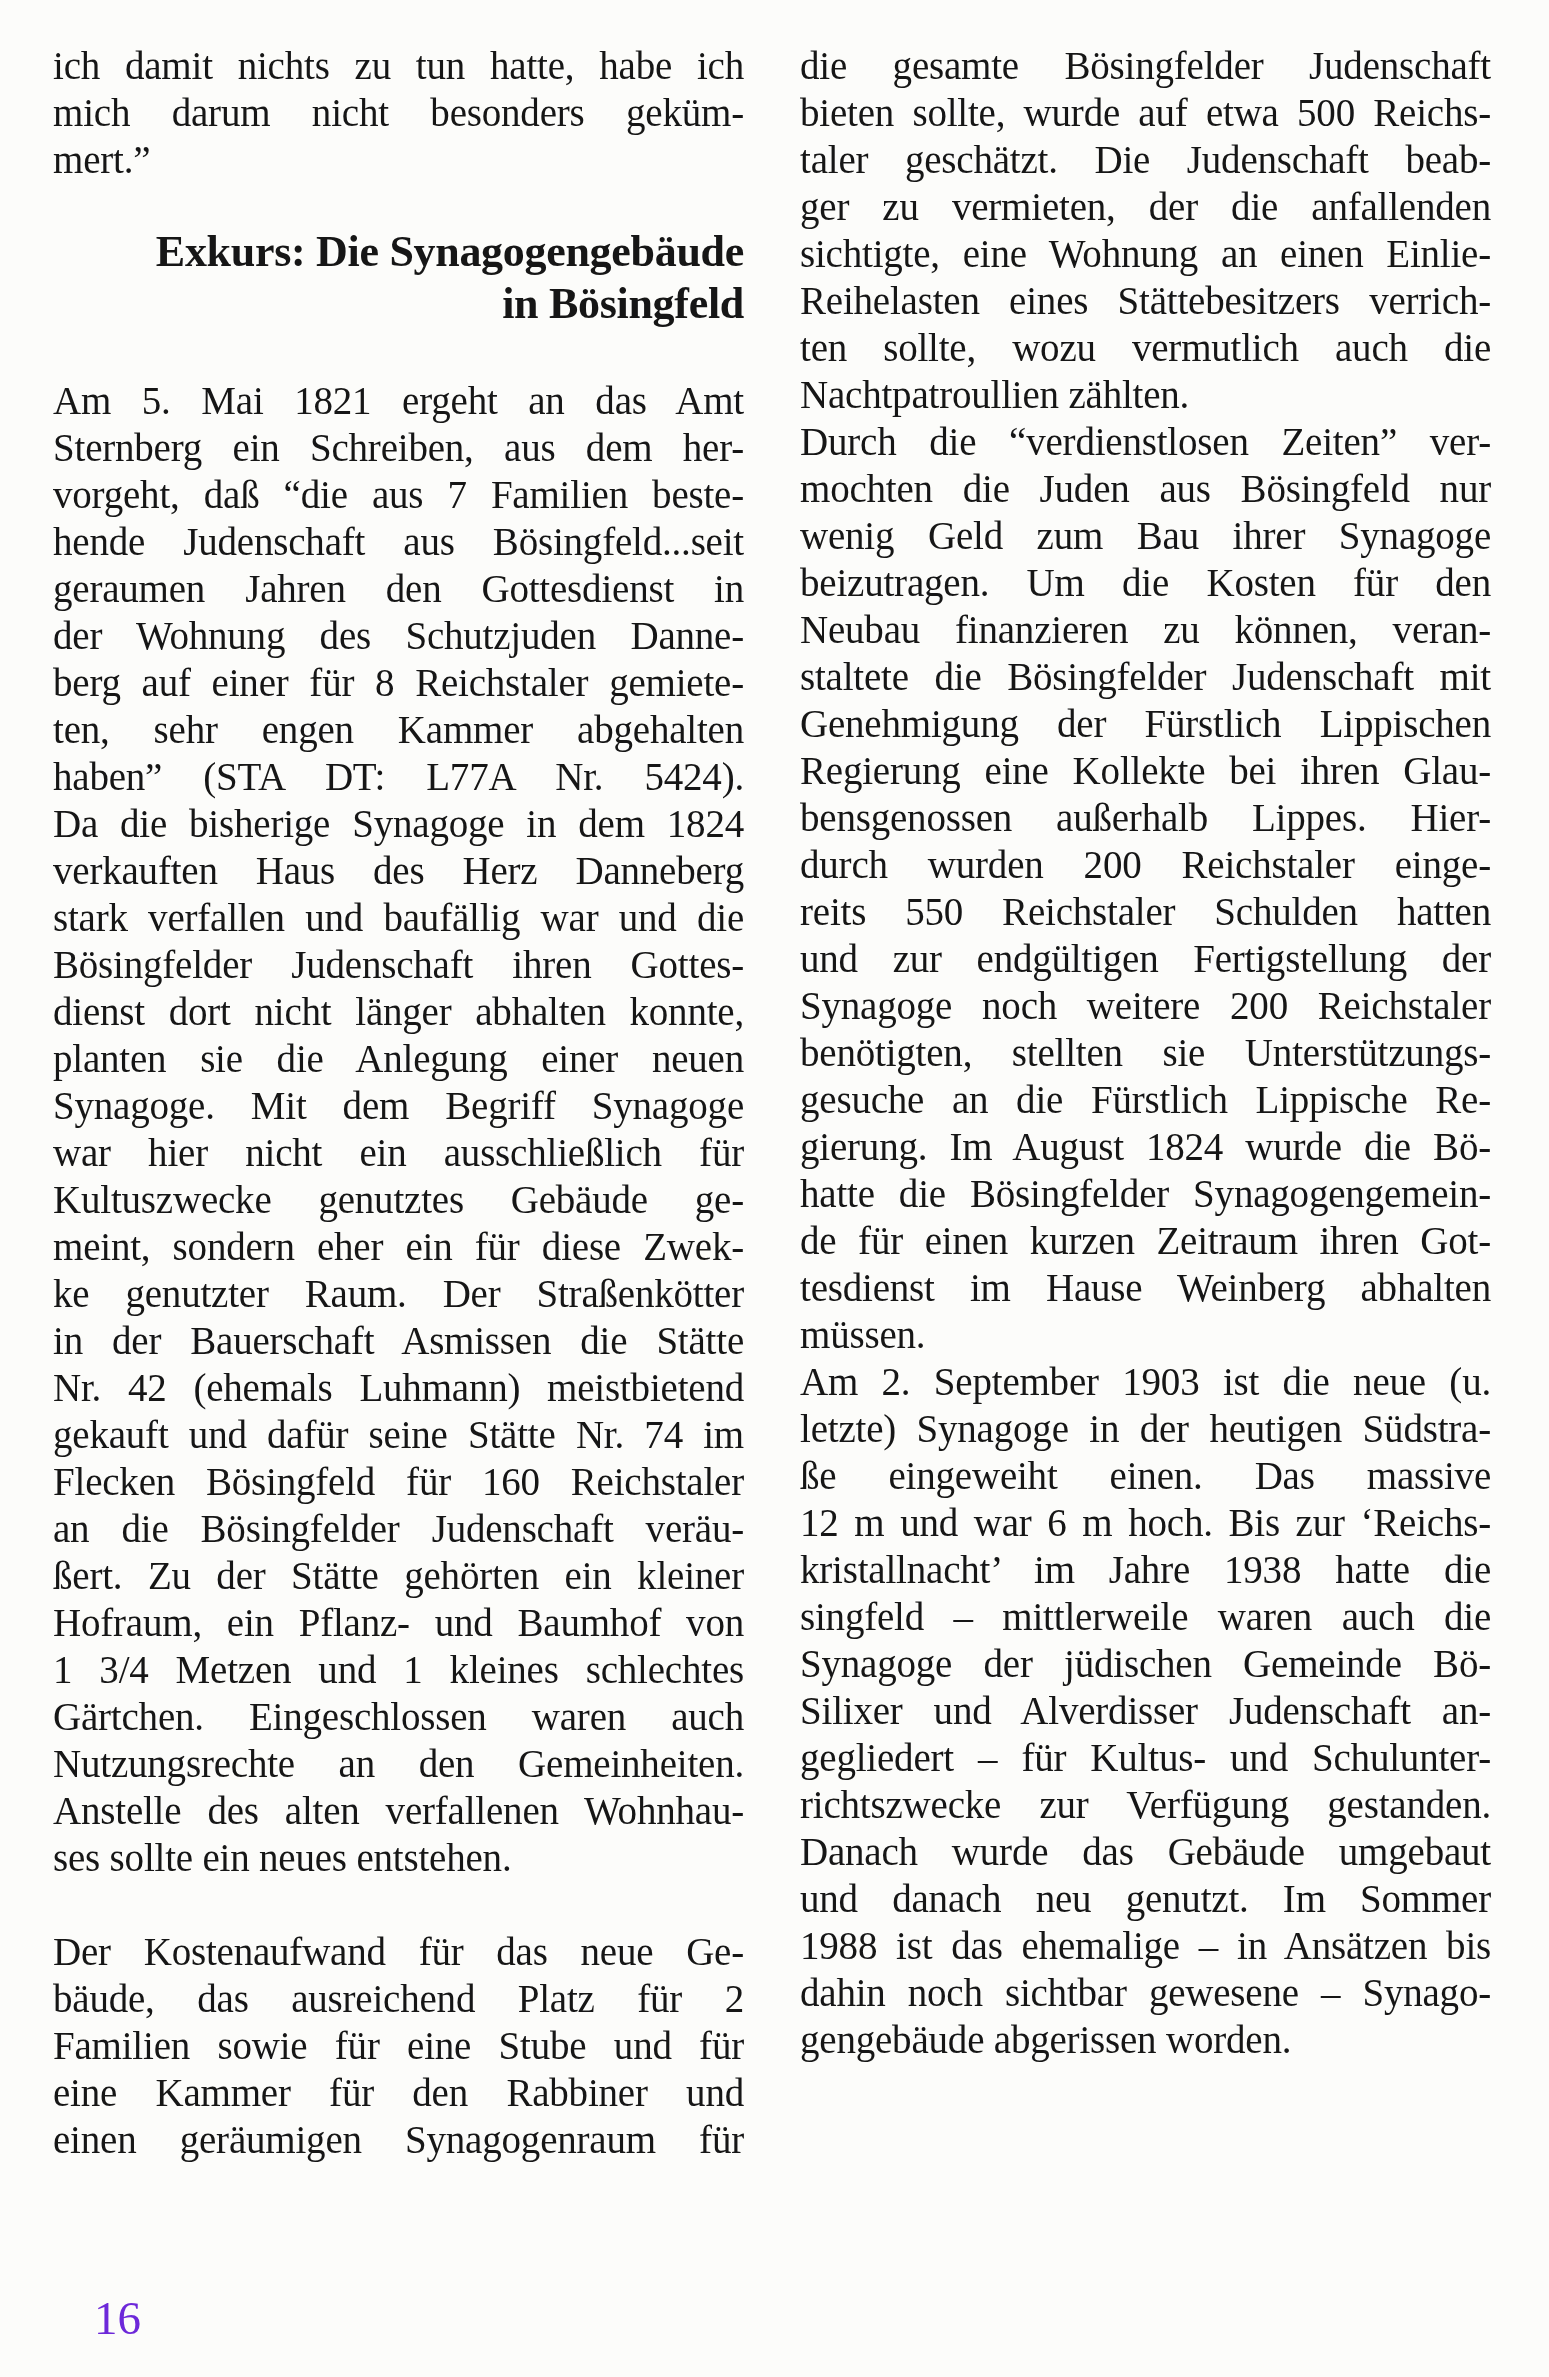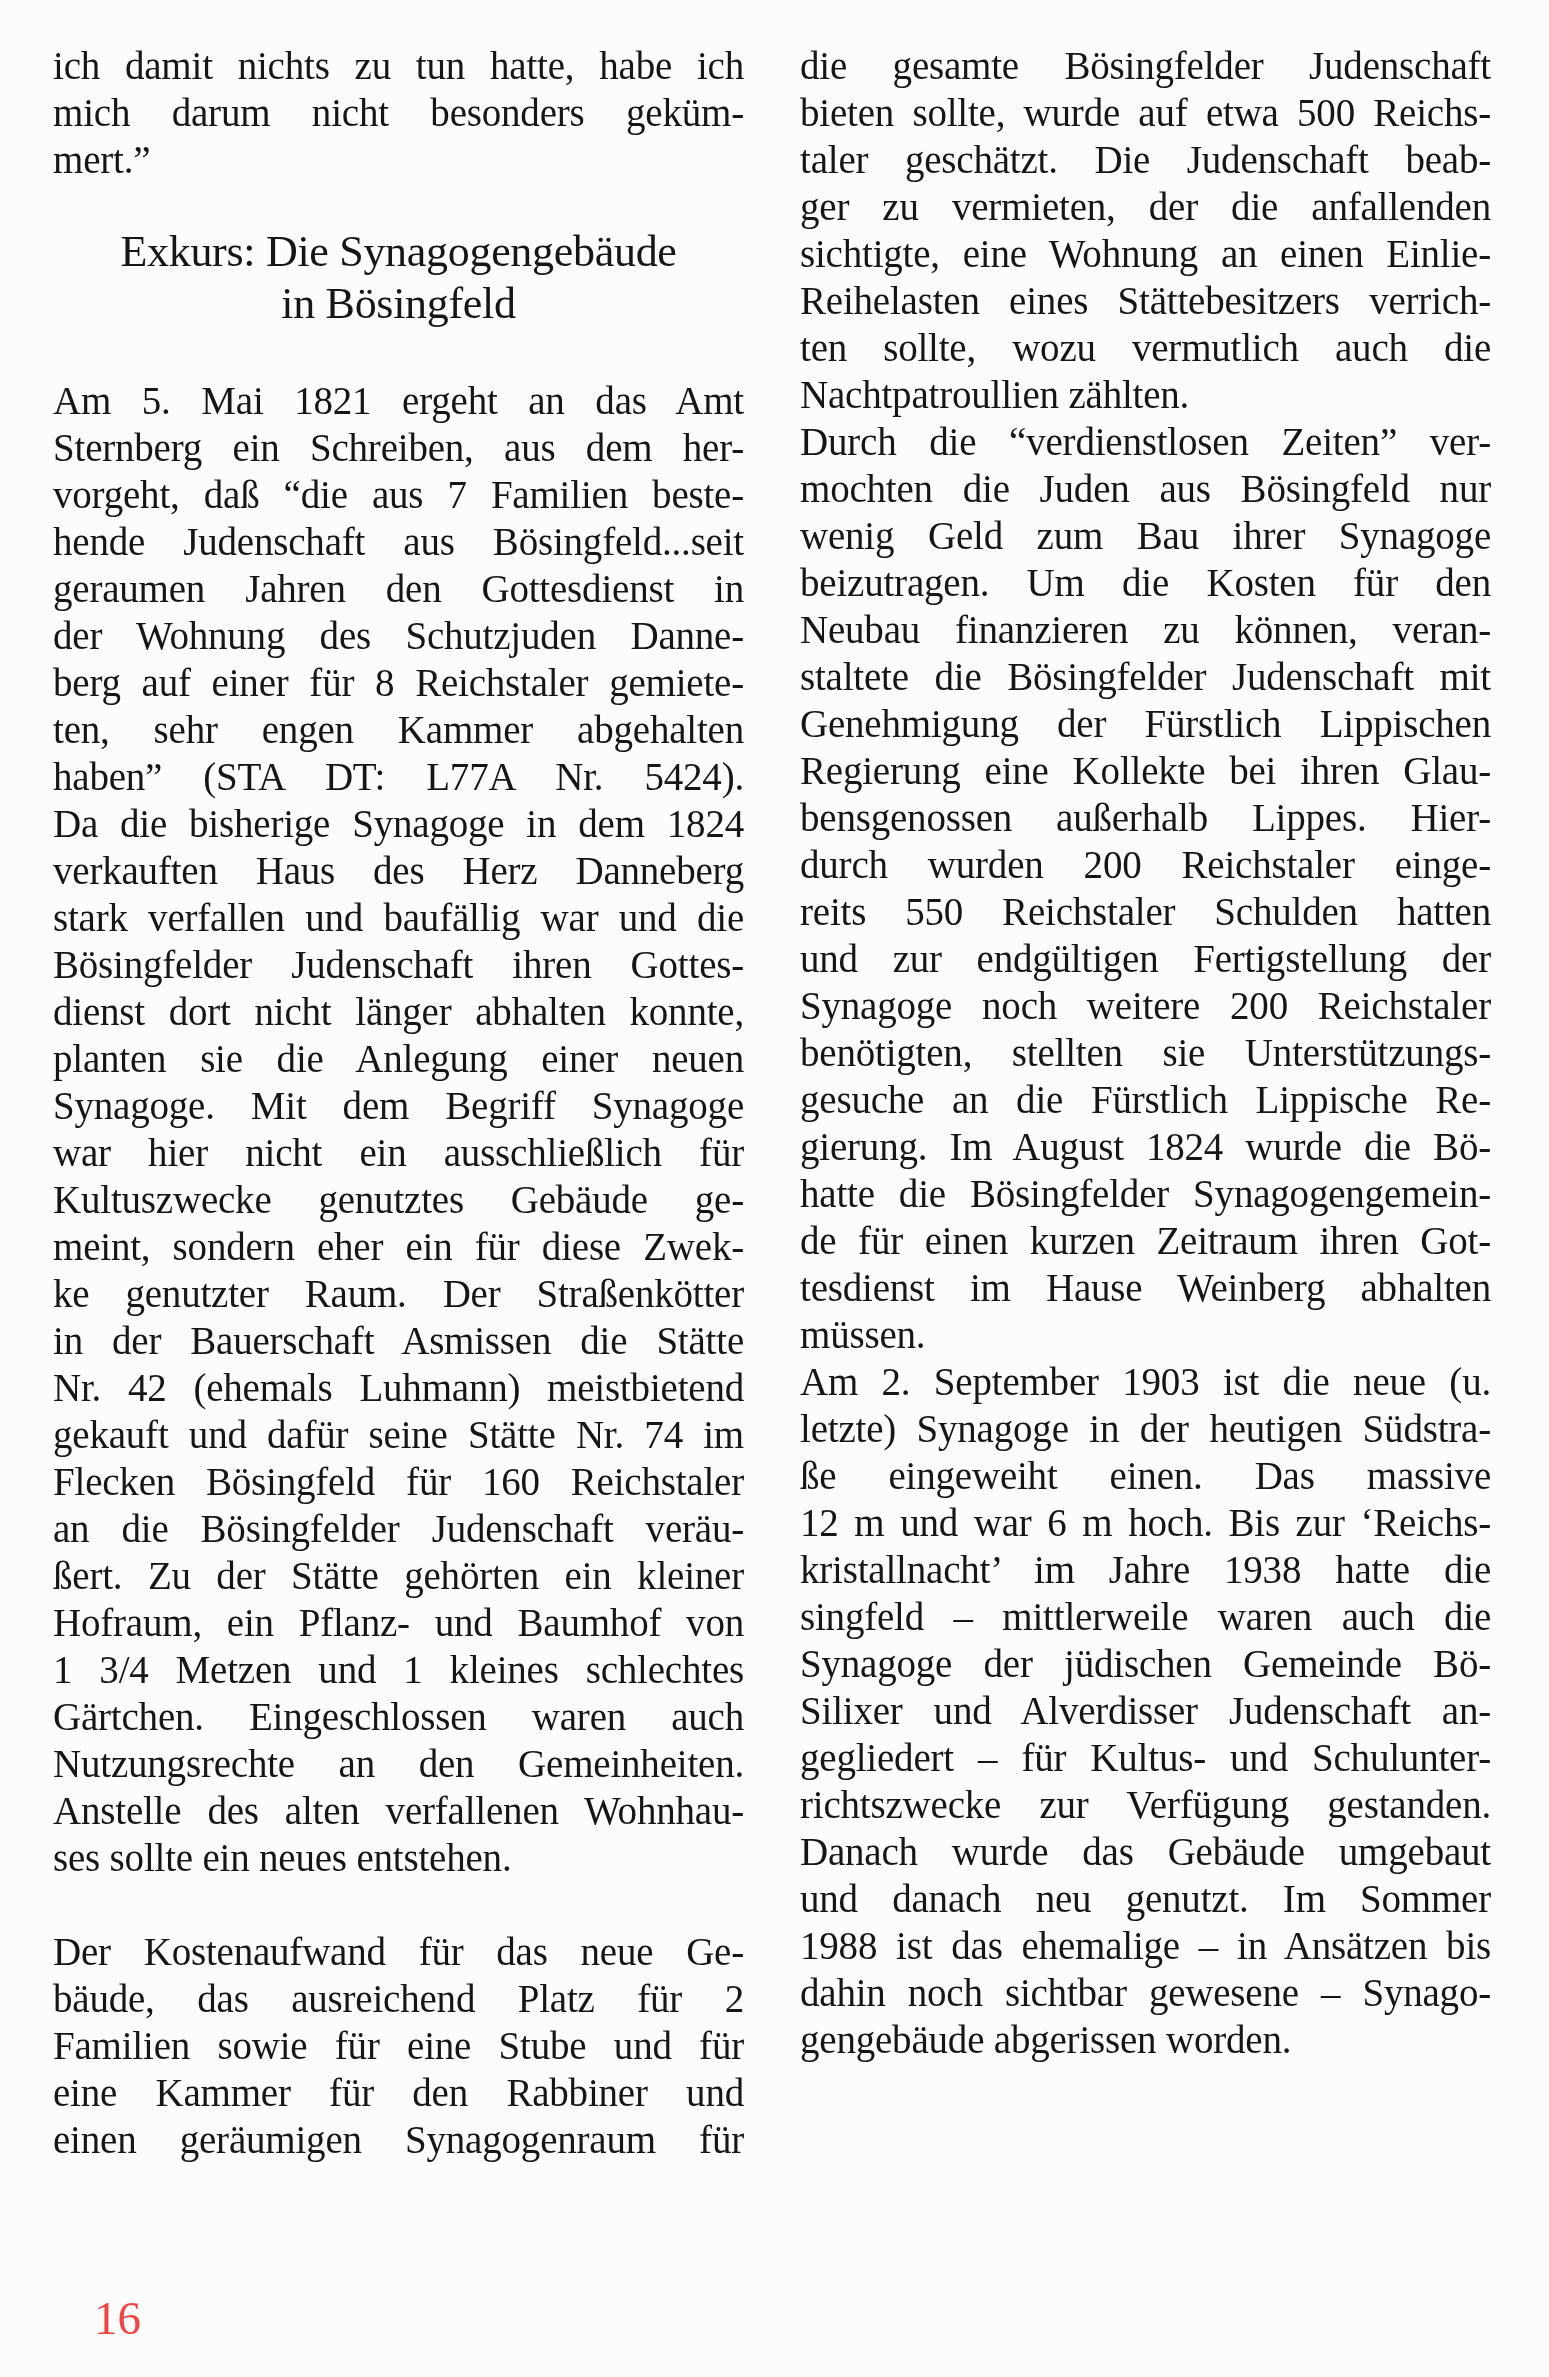--- a/index.html
+++ b/index.html
@@ -43,34 +43,34 @@
   }
 
   .block.heading {
     margin-top: 43px;
     margin-bottom: 47px;
   }
   .block.heading .line {
     font-size: 44px;
     line-height: 52px;
     height: 52px;
-    font-weight: normal;
-    text-align: center;
+    font-weight: bold;
+    text-align: right;
     letter-spacing: -0.3px;
   }
 
   .block.para2 { margin-top: 47px; }
 
   .page-number {
     position: absolute;
     left: 94px;
     top: 2292px;
     font-size: 47px;
     line-height: 52px;
-    color: #ef4444;
+    color: #6d28d9;
   }
 </style>
 </head>
 <body>
 
 <div class="page">
   <div class="column" id="left-col">
       <div class="block paragraph">
         <div class="line">ich damit nichts zu tun hatte, habe ich</div>
         <div class="line">mich darum nicht besonders geküm-</div>

